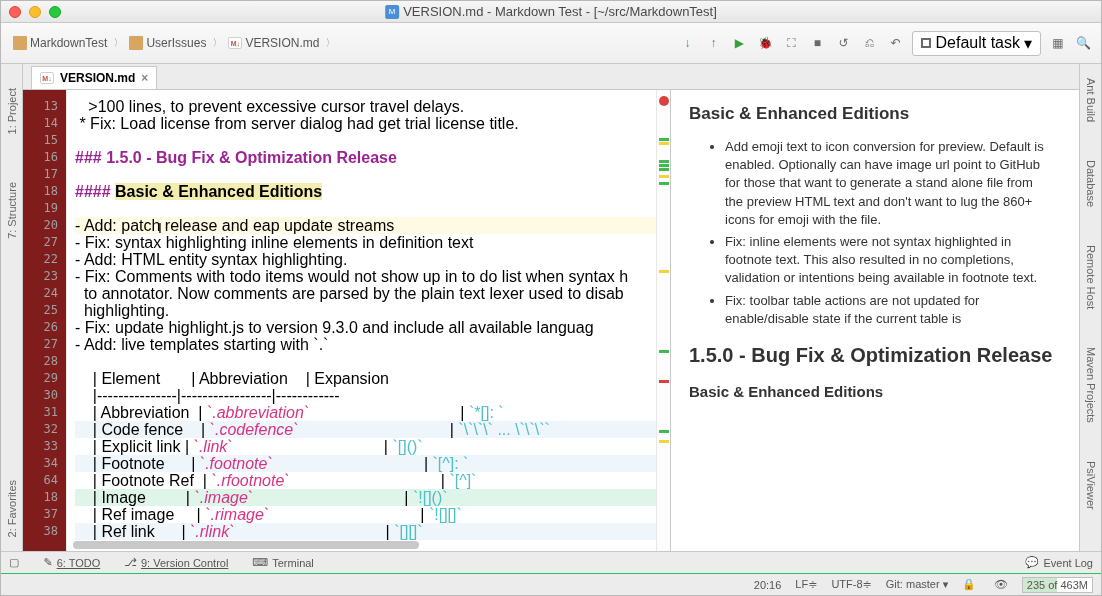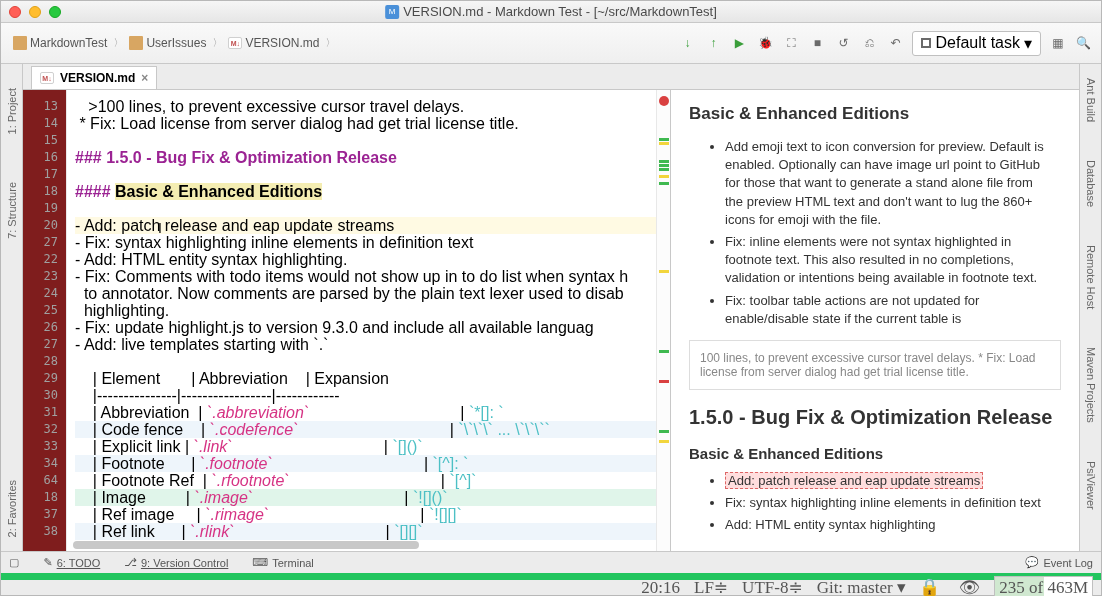--- a/index.html
+++ b/index.html
@@ -75,21 +75,21 @@
 .preview-pane ul { padding-left:24px; margin:8px 0;}
 .preview-pane li { margin:4px 12px; line-height:1.4;}
 .quote-box { border:1px solid #ddd; padding:10px; margin:12px 0; color:#888; font-size:12px;}
 .highlighted-item { background:#ffdede; border:1px dashed #d66; padding:0 2px;}
 
 
 .bottom-tabs { height:22px; background:#ececec; border-top:1px solid #c8c8c8; display:flex; align-items:center; padding:0 8px; gap:24px; font-size:11px; color:#555;}
 .bottom-tabs .btab { display:flex; align-items:center; gap:4px; cursor:pointer;}
 .bottom-tabs .eventlog { margin-left:auto; display:flex; align-items:center; gap:4px;}
 
-.statusbar { height:22px; background:#ececec; border-top:7px solid #22c55e; display:flex; align-items:center; padding:0 8px; gap:14px; font-size:17px; color:#555; justify-content:flex-end;font-family:Liberation Serif, serif;}
+.statusbar { height:22px; background:#ececec; border-top:1px solid #22c55e; display:flex; align-items:center; padding:0 8px; gap:14px; font-size:11px; color:#555; justify-content:flex-end;}
 .statusbar .lock { margin-right:4px;}
 .statusbar .mem { border:1px solid #c0c0c0; padding:1px 4px; background:linear-gradient(to right, #d0e8d0 50%, #fff 50%);}
 
 
 .hscroll { position:absolute; bottom:2px; left:50px; right:20px; height:8px; }
 .hscroll-thumb { width:60%; height:100%; background:#c8c8c8; border-radius:4px;}
 </style>
 </head>
 <body>
 
@@ -213,28 +213,22 @@
           <span class="cursor-img">I</span>
         </div>
 
         <div class="preview-pane">
           <h3>Basic &amp; Enhanced Editions</h3>
           <ul id="plist1">
               <li>Add emoji text to icon conversion for preview. Default is enabled. Optionally can have image url point to GitHub for those that want to generate a stand alone file from the preview HTML text and don't want to lug the 860+ icons for emoji with the file.</li>
               <li>Fix: inline elements were not syntax highlighted in footnote text. This also resulted in no completions, validation or intentions being available in footnote text.</li>
               <li>Fix: toolbar table actions are not updated for enable/disable state if the current table is</li>
             </ul>
-          <div class="quote-box">100 lines, to prevent excessive cursor travel delays. * Fix: Load license from server dialog had get trial license title.</div>
           <h2b>1.5.0 - Bug Fix &amp; Optimization Release</h2b>
           <h4>Basic &amp; Enhanced Editions</h4>
-          <ul id="plist2">
-              <li><span class="highlighted-item">Add: patch release and eap update streams</span></li>
-              <li>Fix: syntax highlighting inline elements in definition text</li>
-              <li>Add: HTML entity syntax highlighting</li>
-            </ul>
         </div>
       </div>
     </div>
 
     <div class="right-strip">
       <div class="vtab">Ant Build</div>
       <div class="vtab">Database</div>
       <div class="vtab">Remote Host</div>
       <div class="vtab">Maven Projects</div>
       <div class="vtab">PsiViewer</div>

